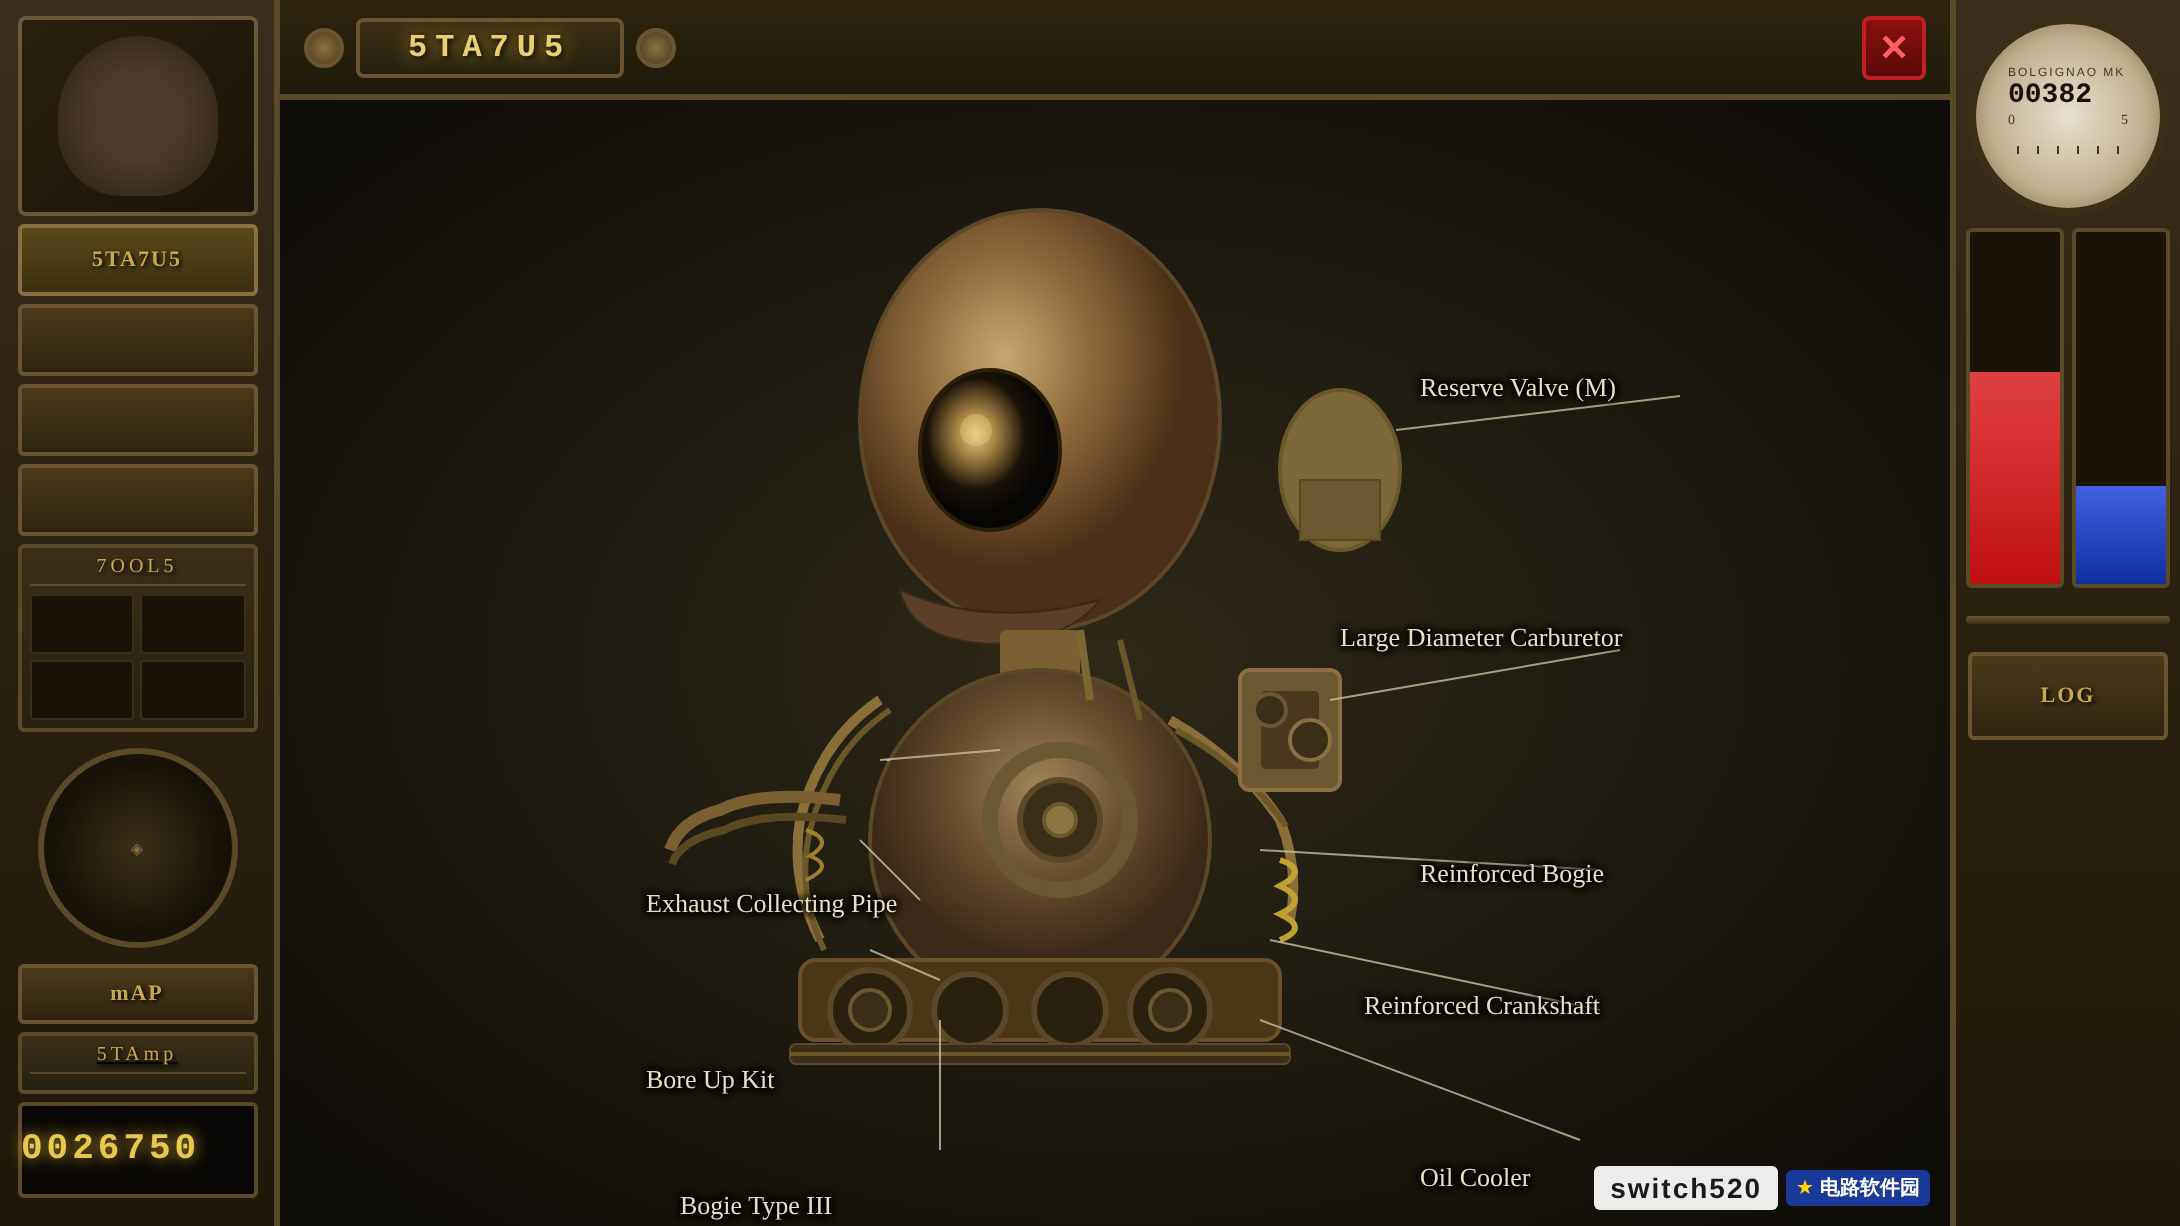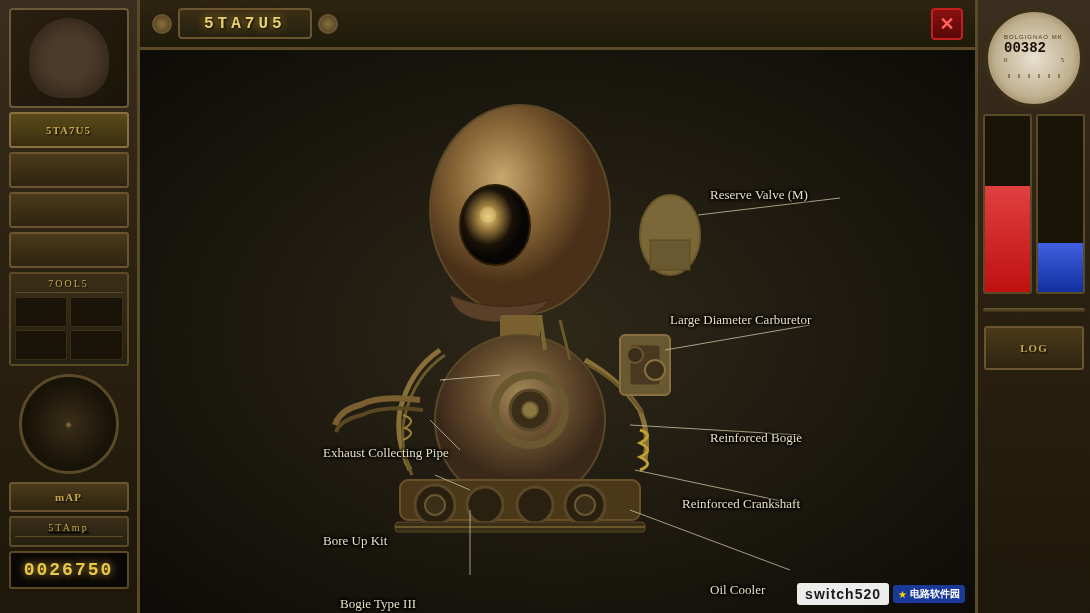--- a/index.html
+++ b/index.html
@@ -137,27 +137,26 @@
       background: linear-gradient(180deg, #3a2e18 0%, #252010 100%);
       border: 2px solid #5a4a28;
       border-radius: 3px;
       padding: 4px;
       text-align: center;
       text-decoration: underline;
     }
 
     .score-display {
       width: 120px;
-      height: 38px;
+      height: 48px;
       background: #0a0806;
       border: 2px solid #5a4a28;
       border-radius: 3px;
       display: flex;
       align-items: center;
-      justify-content: center;
     }
 
     .score-text {
       color: #e8c84a;
       font-size: 18px;
       font-family: 'Courier New', monospace;
       font-weight: bold;
       text-shadow: 0 0 8px #c8a030;
       letter-spacing: 2px;
     }

